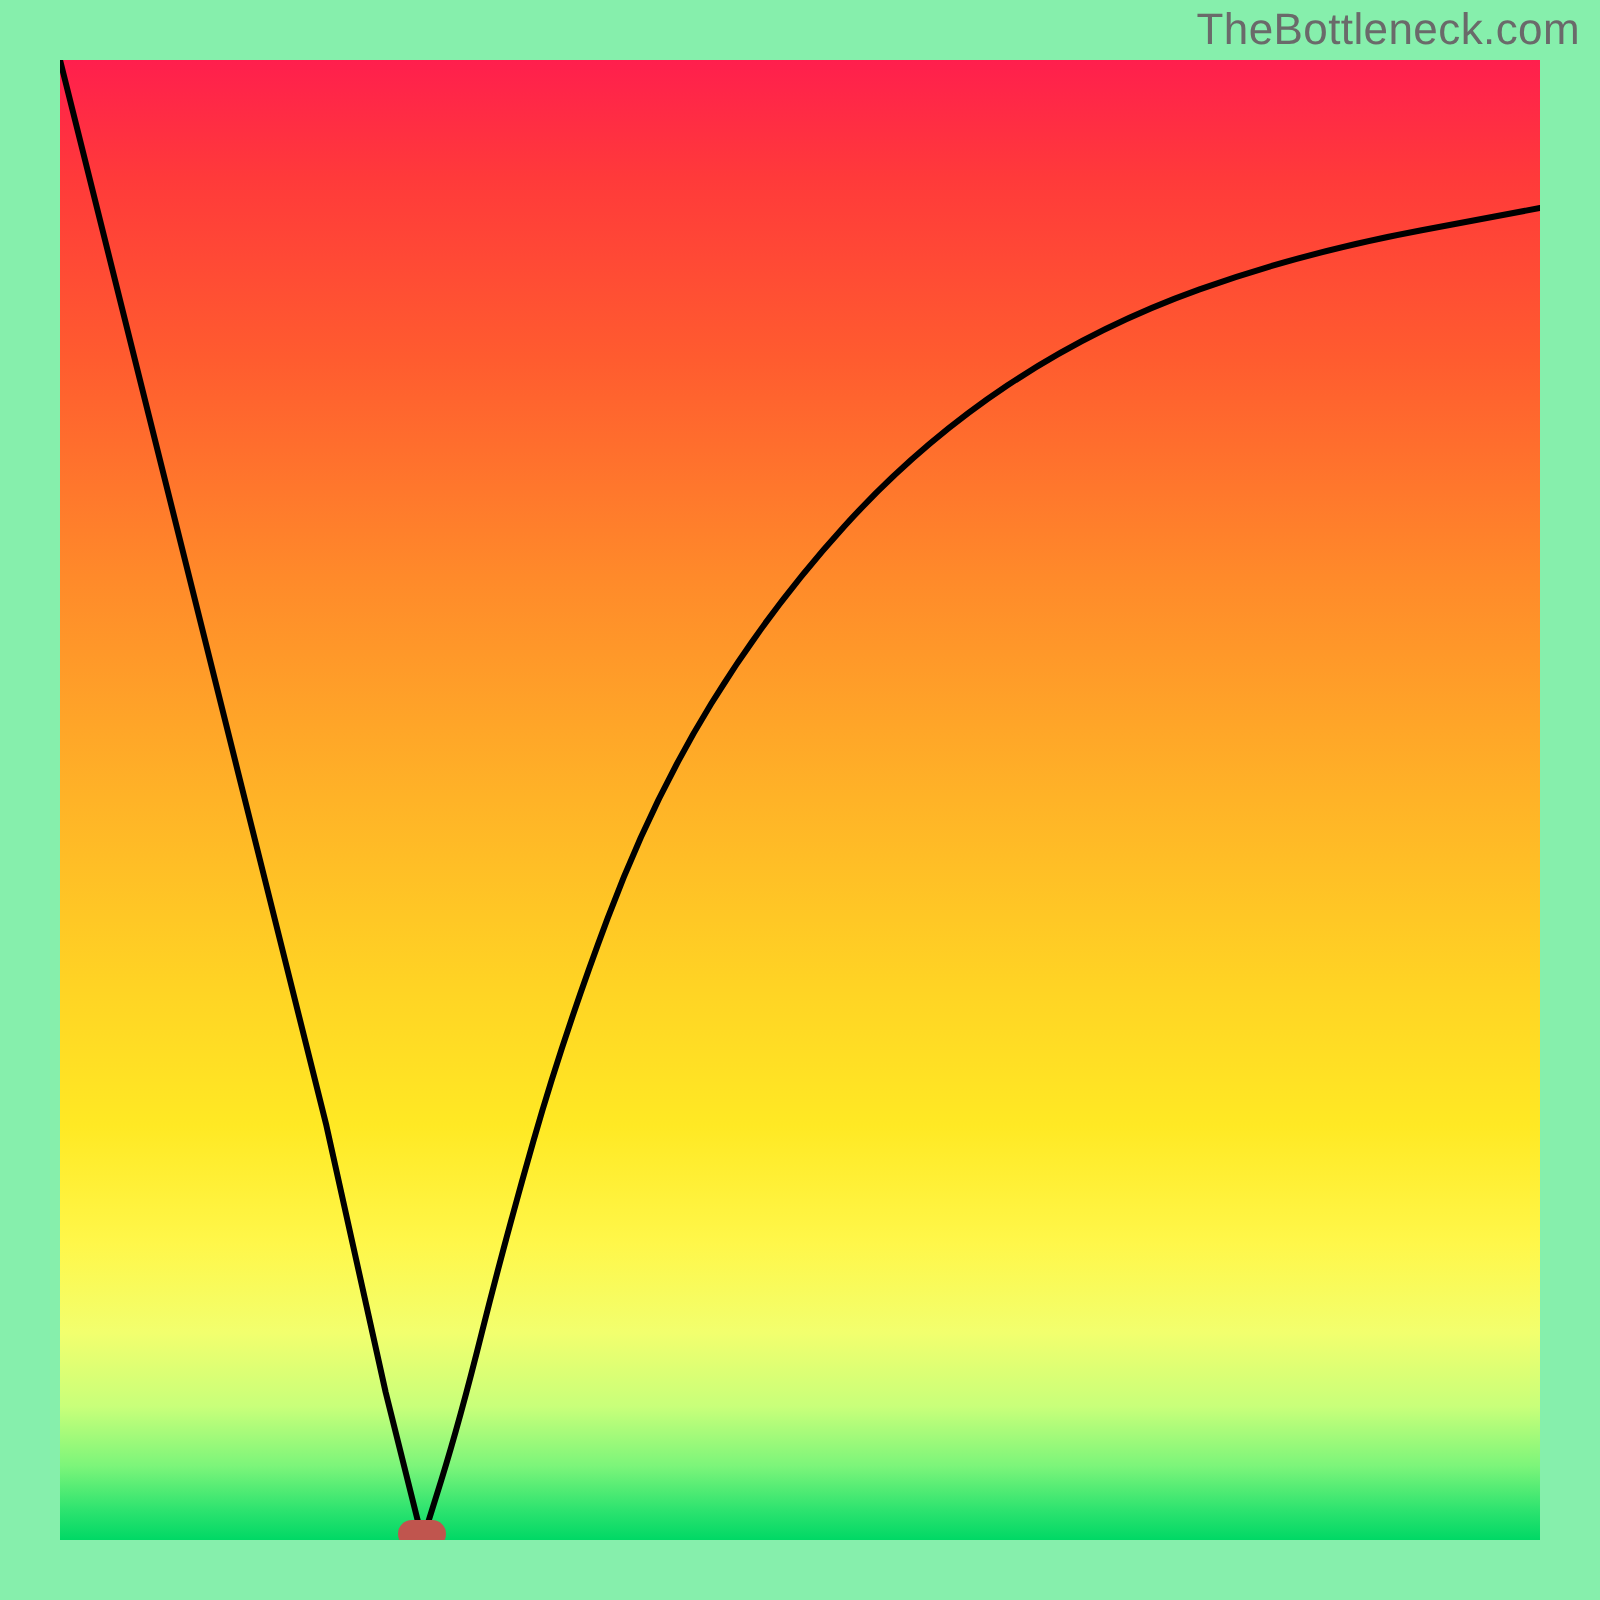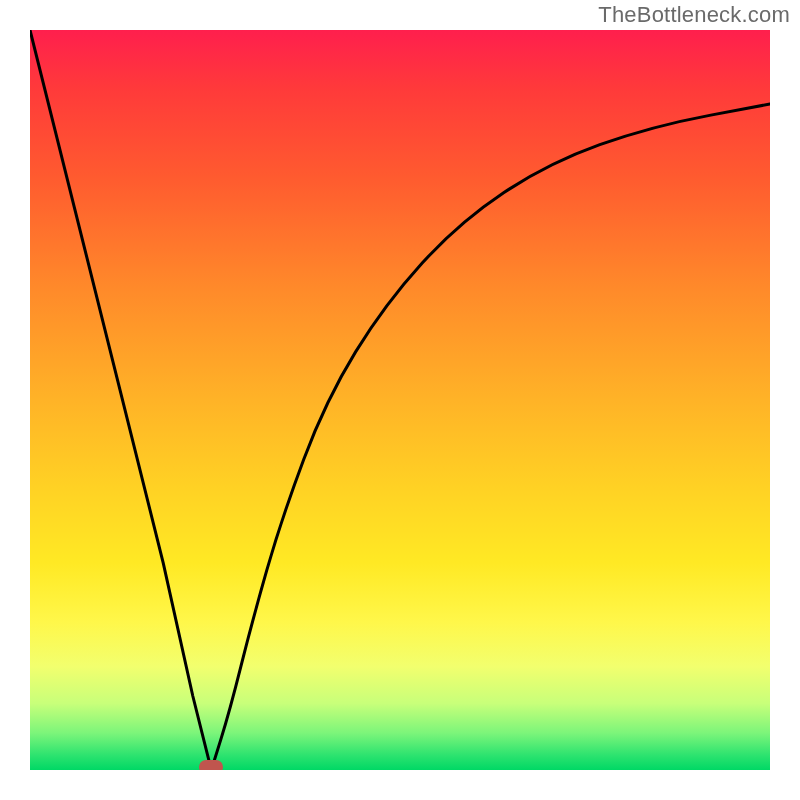--- a/index.html
+++ b/index.html
@@ -8,21 +8,21 @@
     width: 800px;
     height: 800px;
     background: #000;
     font-family: Arial, Helvetica, sans-serif;
     overflow: hidden;
   }
   .frame {
     position: relative;
     width: 800px;
     height: 800px;
-    background: #ffffff;
+    background: #86efac;
   }
   .watermark {
     position: absolute;
     top: 2px;
     right: 10px;
     color: #6a6a6a;
     font-size: 22px;
     font-weight: 500;
     letter-spacing: 0.2px;
     z-index: 5;

